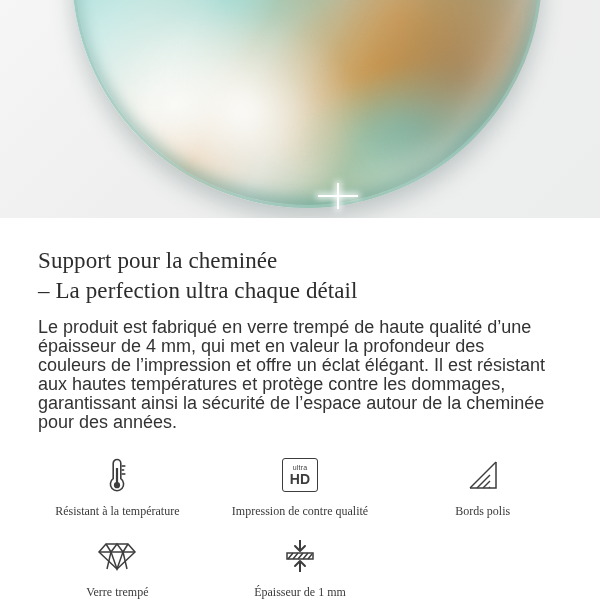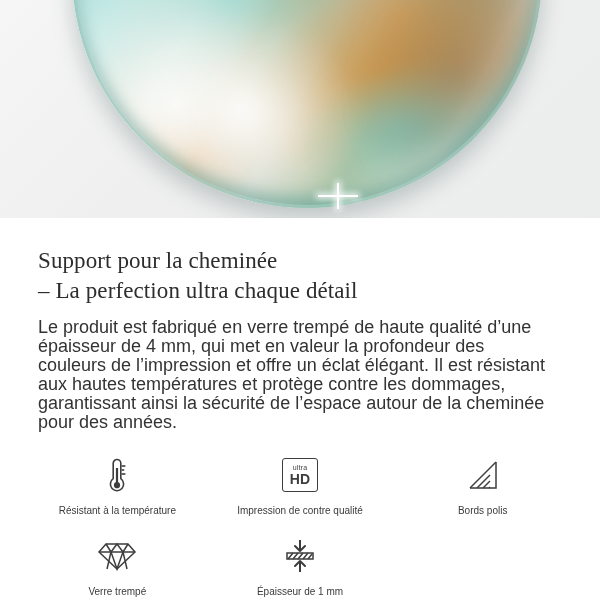--- a/index.html
+++ b/index.html
@@ -181,23 +181,24 @@
     padding: 4px 4px 8px 4px;
   }
   .feature-icon {
     height: 42px;
     display: flex;
     align-items: center;
     justify-content: center;
     margin-bottom: 9px;
   }
   .feature-label {
-    font-size: 10px;
+    font-size: 12px;
     color: #3a3a3a;
     line-height: 12px;
+    font-family: Liberation Serif, serif;
   }
   .ultrahd {
     width: 34px;
     height: 32px;
     border: 1.6px solid #3d3d3d;
     border-radius: 3px;
     display: flex;
     flex-direction: column;
     align-items: center;
     justify-content: center;

